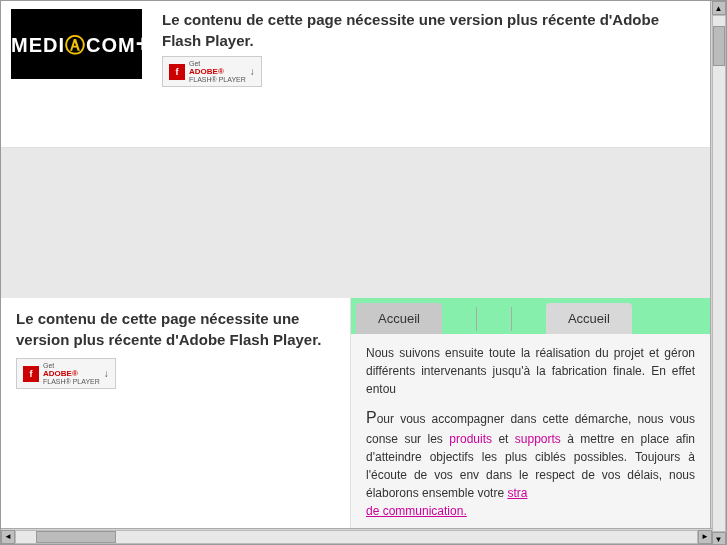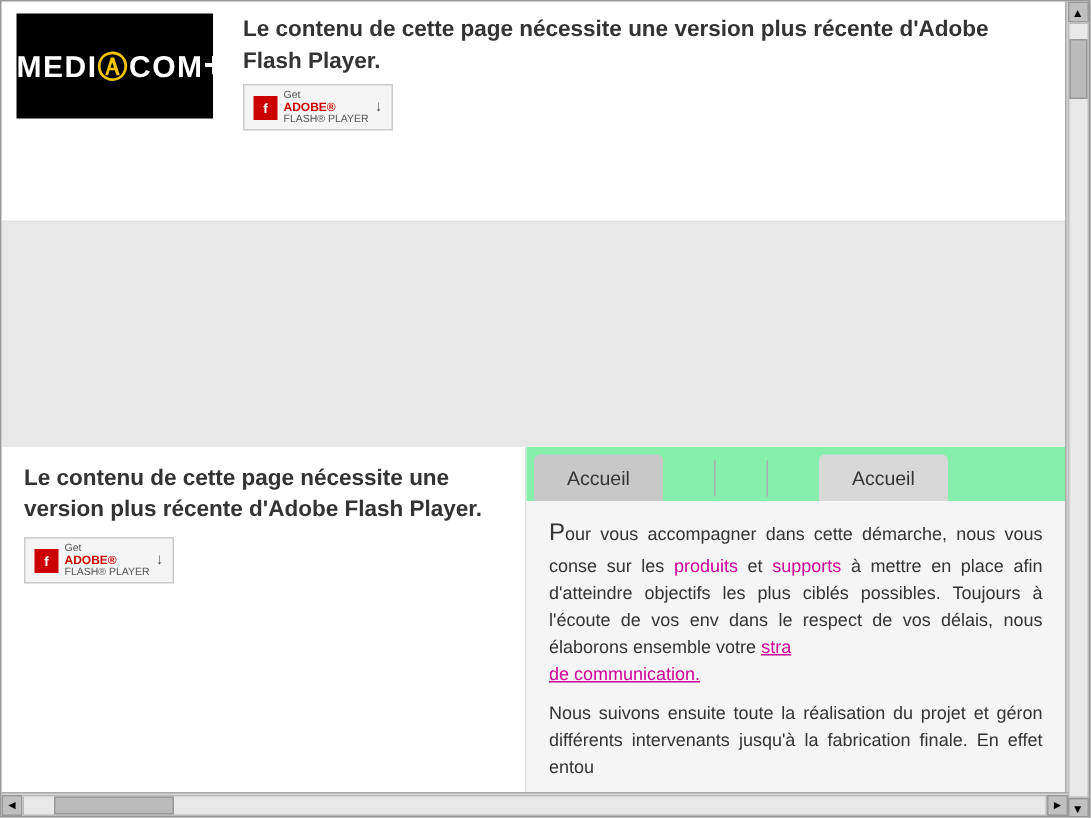--- a/index.html
+++ b/index.html
@@ -391,28 +391,28 @@
           </div>
           <div class="tab-divider"></div>
           <div class="tab-divider"></div>
           <div class="tab-item">
             <span>Accueil</span>
           </div>
         </div>
 
         <div class="body-text">
           <p>
+            Nous suivons ensuite toute la réalisation du projet et géron
+            différents intervenants jusqu'à la fabrication finale. En effet entou
+          </p>
+          <p>
             <span class="first-letter">P</span>our vous accompagner dans cette démarche, nous vous conse
             sur les <a href="#" class="link-pink">produits</a> et <a href="#" class="link-pink">supports</a> à mettre en place afin d'atteindre
             objectifs les plus ciblés possibles. Toujours à l'écoute de vos env
             dans le respect de vos délais, nous élaborons ensemble votre <a href="#" class="link-underline">stra<br>de communication.</a>
-          </p>
-          <p>
-            Nous suivons ensuite toute la réalisation du projet et géron
-            différents intervenants jusqu'à la fabrication finale. En effet entou
           </p>
         </div>
 
       </div>
     </div>
 
   </div>
 
   <div class="scrollbar-right">
     <div class="scroll-arrow">▲</div>

